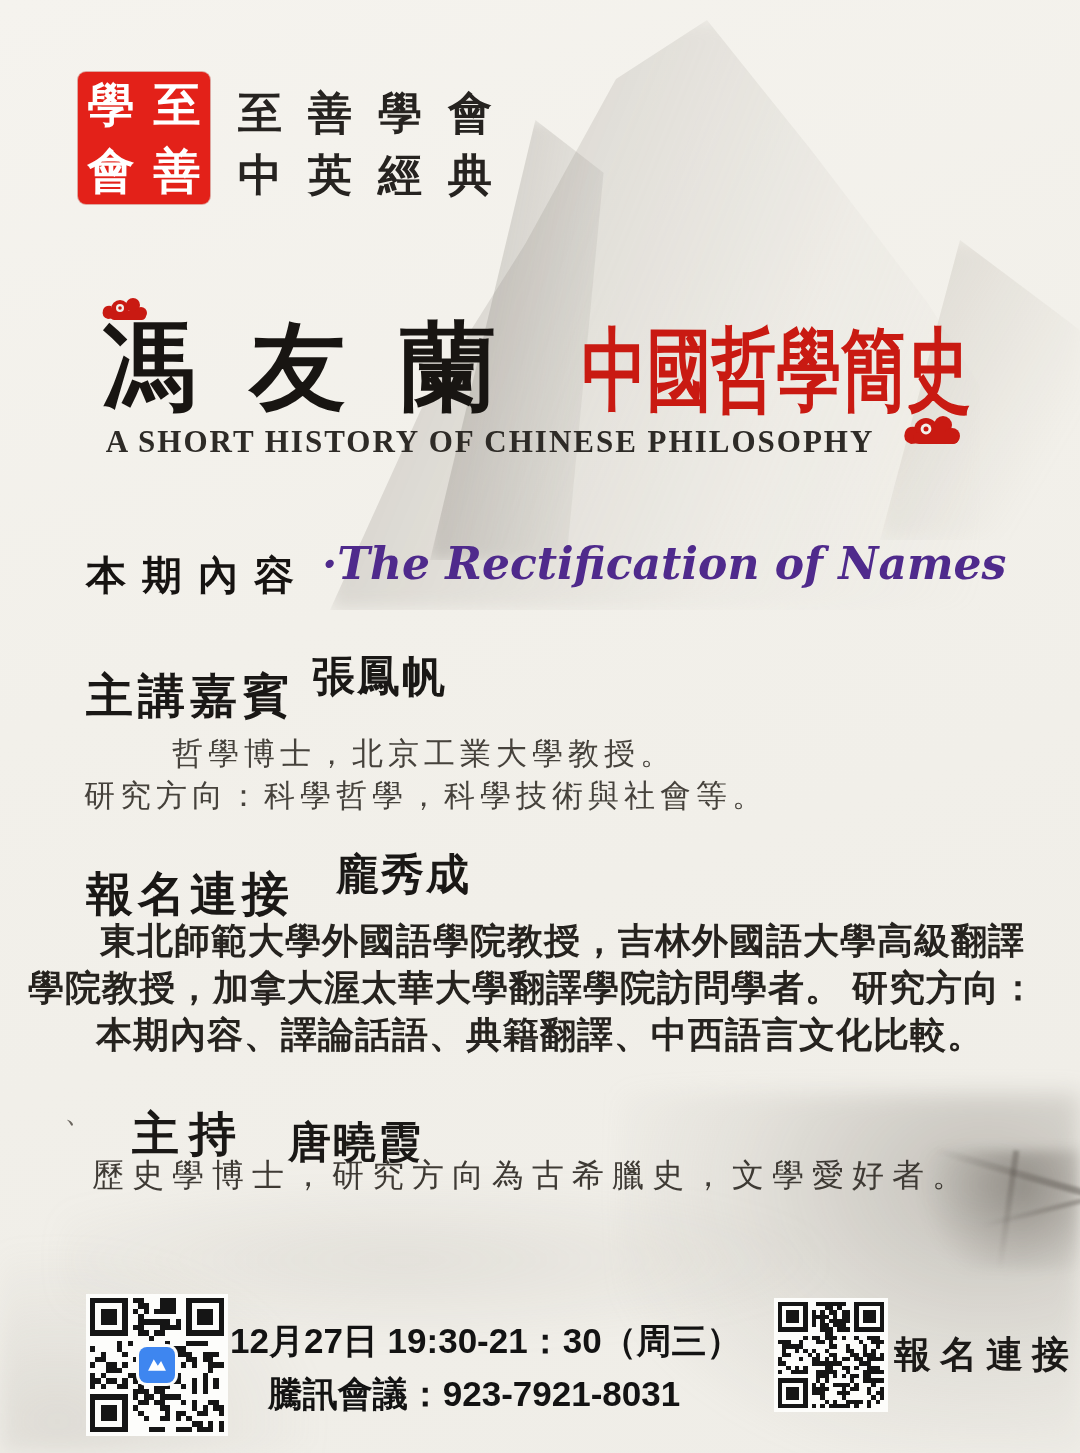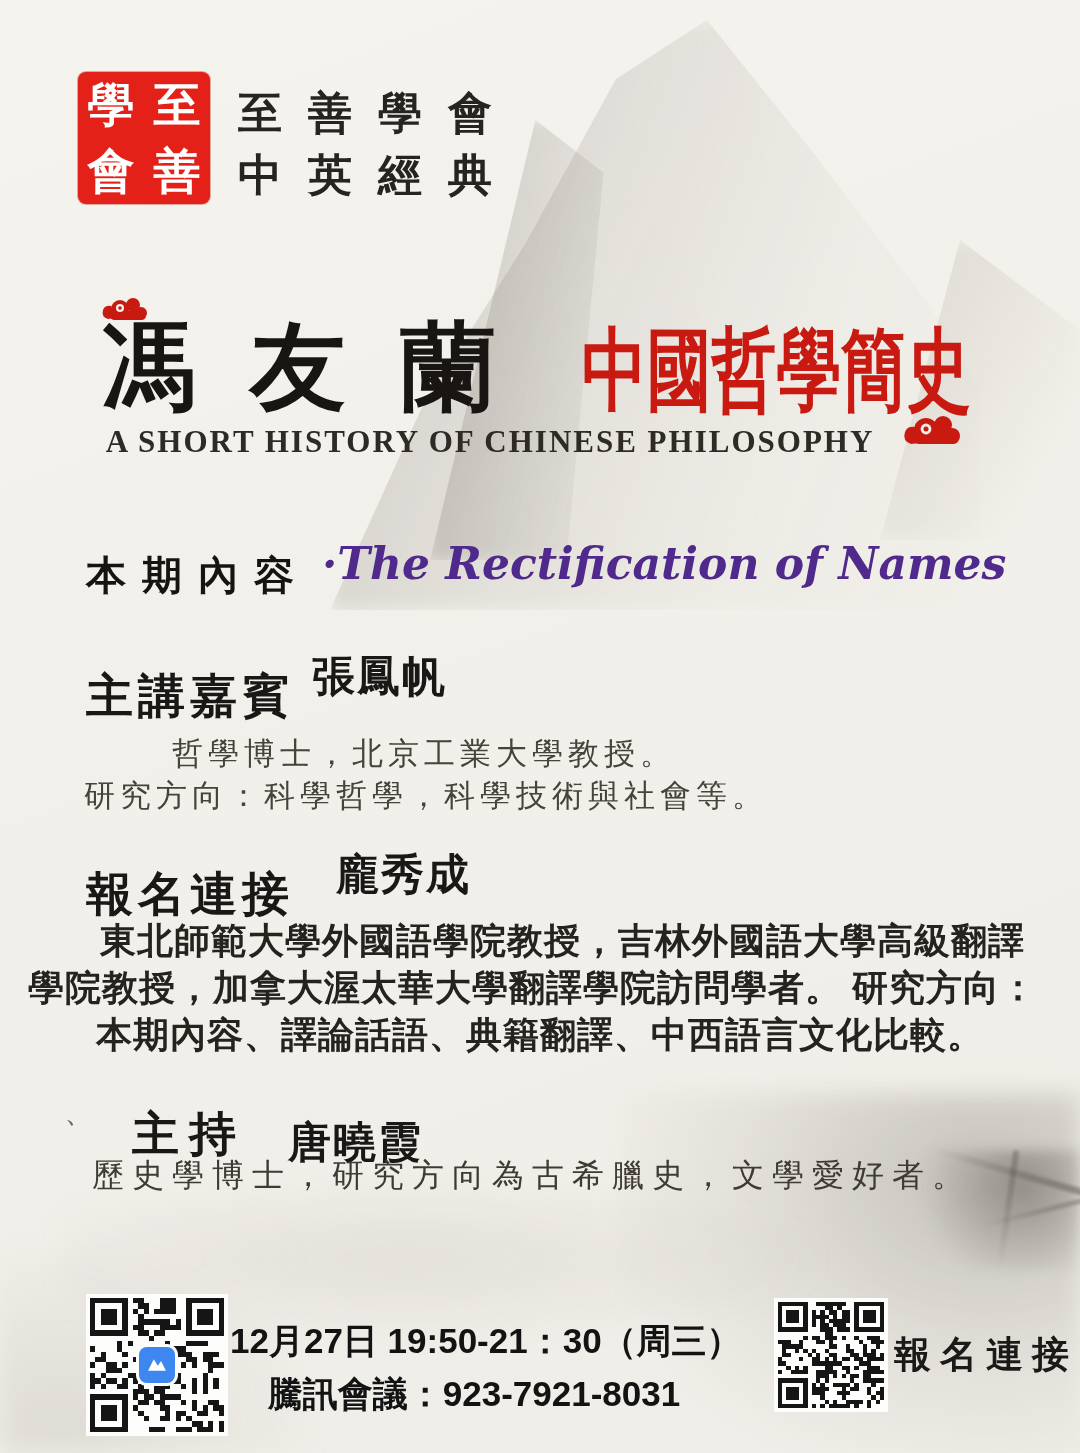--- a/index.html
+++ b/index.html
@@ -414,21 +414,21 @@
         <rect x="20" y="2" width="3" height="3"></rect>
         <path fill-rule="evenodd" d="M0 18h7v7h-7z M1 19v5h5v-5z"></path>
         <rect x="2" y="20" width="3" height="3"></rect>
       </svg></div>
   <div class="qr-logo">
     <svg width="26" height="26" viewBox="0 0 32 32">
       <path d="M5 23 L12 9 L17 17 L21 11 L27 23 Z" fill="#ffffff"></path>
     </svg>
   </div>
   <div class="footer-text">
-    <div>12月27日 19:50-21：30（周三）</div>
+    <div>12月27日 19:30-21：30（周三）</div>
     <div>騰訊會議：923-7921-8031</div>
   </div>
   <div class="qr qr-signup" id="qr2"><svg viewBox="0 0 25 25" width="100%" height="100%" shape-rendering="crispEdges" fill="#151515">
         <rect x="9" y="0" width="1" height="1"></rect>
         <rect x="10" y="0" width="1" height="1"></rect>
         <rect x="11" y="0" width="1" height="1"></rect>
         <rect x="12" y="0" width="1" height="1"></rect>
         <rect x="13" y="0" width="1" height="1"></rect>
         <rect x="14" y="0" width="1" height="1"></rect>
         <rect x="15" y="0" width="1" height="1"></rect>

